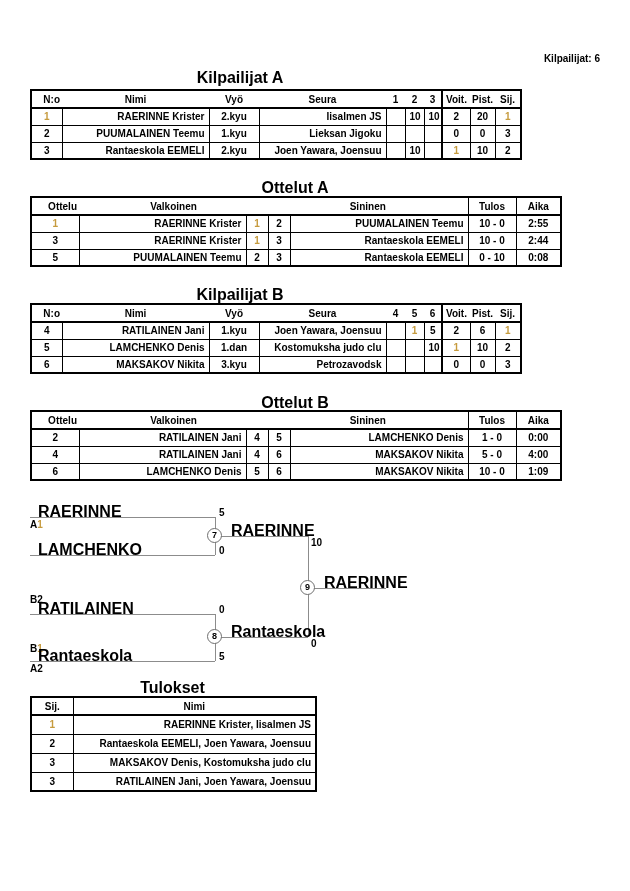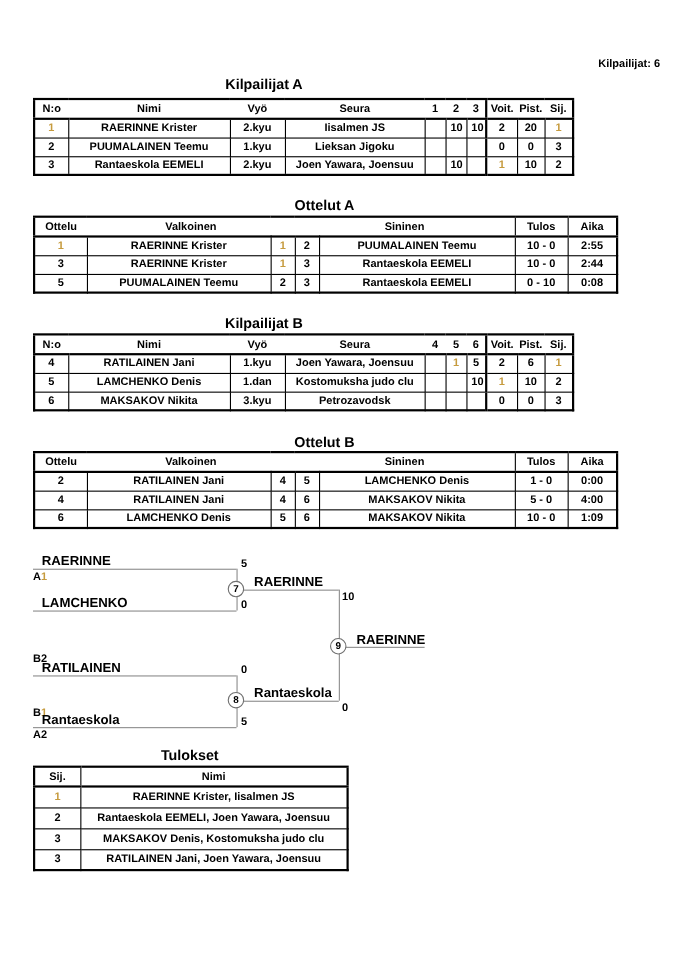--- a/index.html
+++ b/index.html
@@ -5,41 +5,41 @@
   * { margin:0; padding:0; box-sizing:border-box; }
   html,body { background:#ffffff; }
   body { font-family:"Liberation Sans", sans-serif; font-weight:bold; color:#000; }
   .sheet { position:relative; width:630px; height:891px; background:#fff; overflow:hidden; }
 
   .page-title { position:absolute; left:30px; top:26px; width:600px; text-align:center;
                 font-size:18px; font-weight:bold; word-spacing:9px; }
   .competitors-count { position:absolute; left:430px; top:53px; width:170px; text-align:right;
                        font-size:10px; }
 
-  .section-heading { position:absolute; text-align:center; font-size:13px; font-weight:bold; }
+  .section-heading { position:absolute; text-align:center; font-size:16px; font-weight:bold; }
 
   table.grid { position:absolute; border-collapse:collapse; table-layout:fixed;
                border:2px solid #000; background:#fff; }
   table.grid td { border:1px solid #000; font-size:10px; font-weight:bold; height:17px;
                   padding:0 4px; white-space:nowrap; overflow:hidden; }
   table.grid th { border-left:none; border-right:none; border-top:2px solid #000;
                   border-bottom:2px solid #000; font-size:10px; font-weight:bold;
                   height:18px; padding:0 2px; white-space:nowrap; overflow:hidden; }
   table.grid th.side { border-left:1px solid #000; border-right:1px solid #000; }
   .thickL { border-left:2px solid #000 !important; }
   .c { text-align:center; }
-  .l { text-align:center; }
+  .l { text-align:right; }
   td.num { padding:0 1px; text-align:center; }
   .gold { color:#C69B3E; }
 
   
   .bracket { position:absolute; left:0; top:0; width:630px; height:891px; }
   .bline-h { position:absolute; height:0; border-top:1px solid #8c8c8c; }
   .bline-v { position:absolute; width:0; border-left:1px solid #8c8c8c; }
-  .blabel  { position:absolute; font-size:12px; font-weight:bold; white-space:nowrap; }
+  .blabel  { position:absolute; font-size:16px; font-weight:bold; white-space:nowrap; }
   .bseed   { position:absolute; font-size:10px; font-weight:bold; }
   .bscore  { position:absolute; font-size:10px; font-weight:bold; }
   .bcircle { position:absolute; width:15px; height:15px; border:1px solid #6f6f6f;
              border-radius:50%; background:#fff; font-size:9px; line-height:13px;
              text-align:center; font-weight:bold; }
 </style>
 </head>
 <body>
 
 <div class="sheet">

